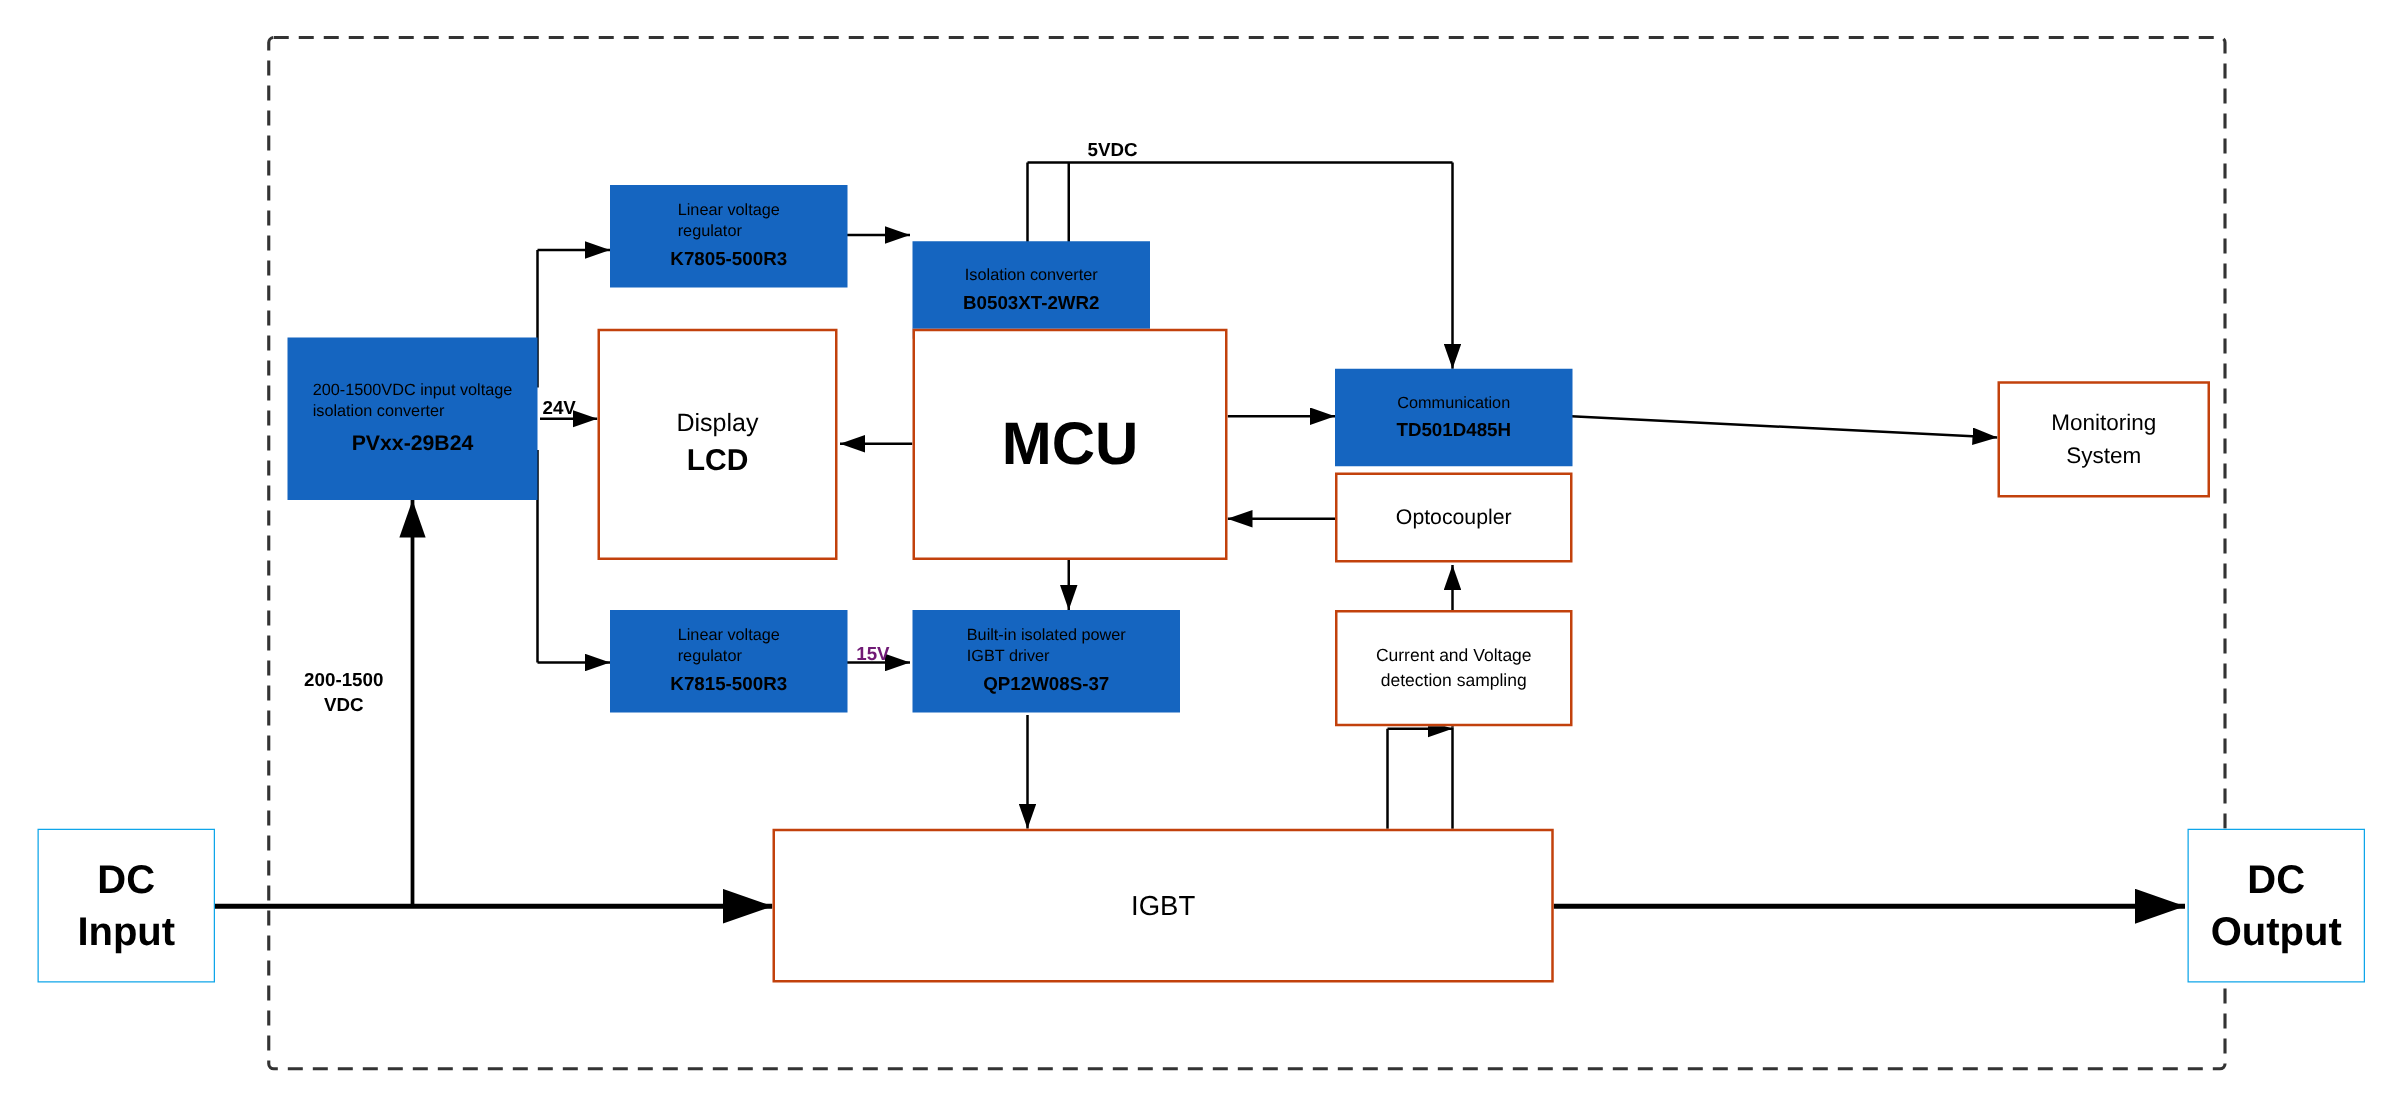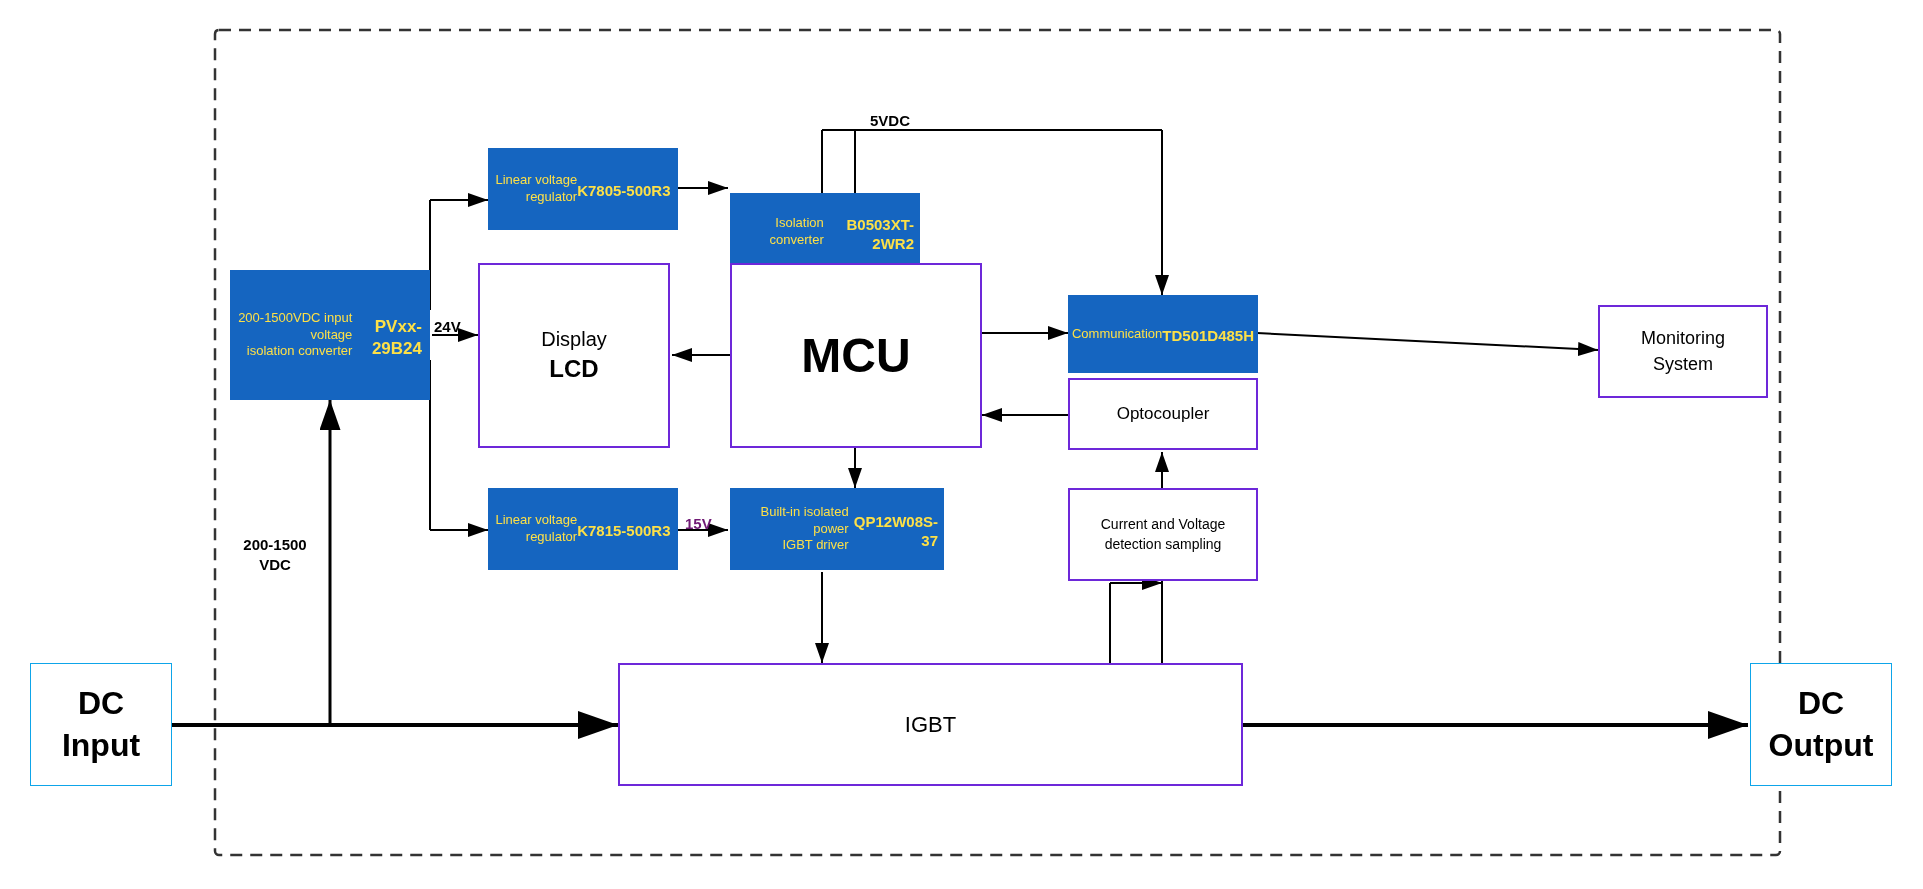--- a/index.html
+++ b/index.html
@@ -15,46 +15,46 @@
     .diagram-container {
       width: 1923px;
       height: 889px;
       position: relative;
       background: #fff;
     }
 
     
     .blue-box {
       background: #1565C0;
-      color: #fde047;
+      color: #000000;
       border: none;
       display: flex;
-      flex-direction: row;
+      flex-direction: column;
       align-items: center;
       justify-content: center;
-      text-align: right;
+      text-align: left;
       position: absolute;
     }
 
     .blue-box .top-label {
       font-size: 13px;
       font-weight: normal;
       line-height: 1.3;
     }
 
     .blue-box .bottom-label {
       font-size: 15px;
       font-weight: bold;
       line-height: 1.3;
     }
 
     
     .white-box {
       background: #fff;
-      border: 2px solid #6d28d9;
+      border: 2px solid #c2410c;
       display: flex;
       flex-direction: column;
       align-items: center;
       justify-content: center;
       text-align: center;
       position: absolute;
     }
 
     
     .arrows-svg {

